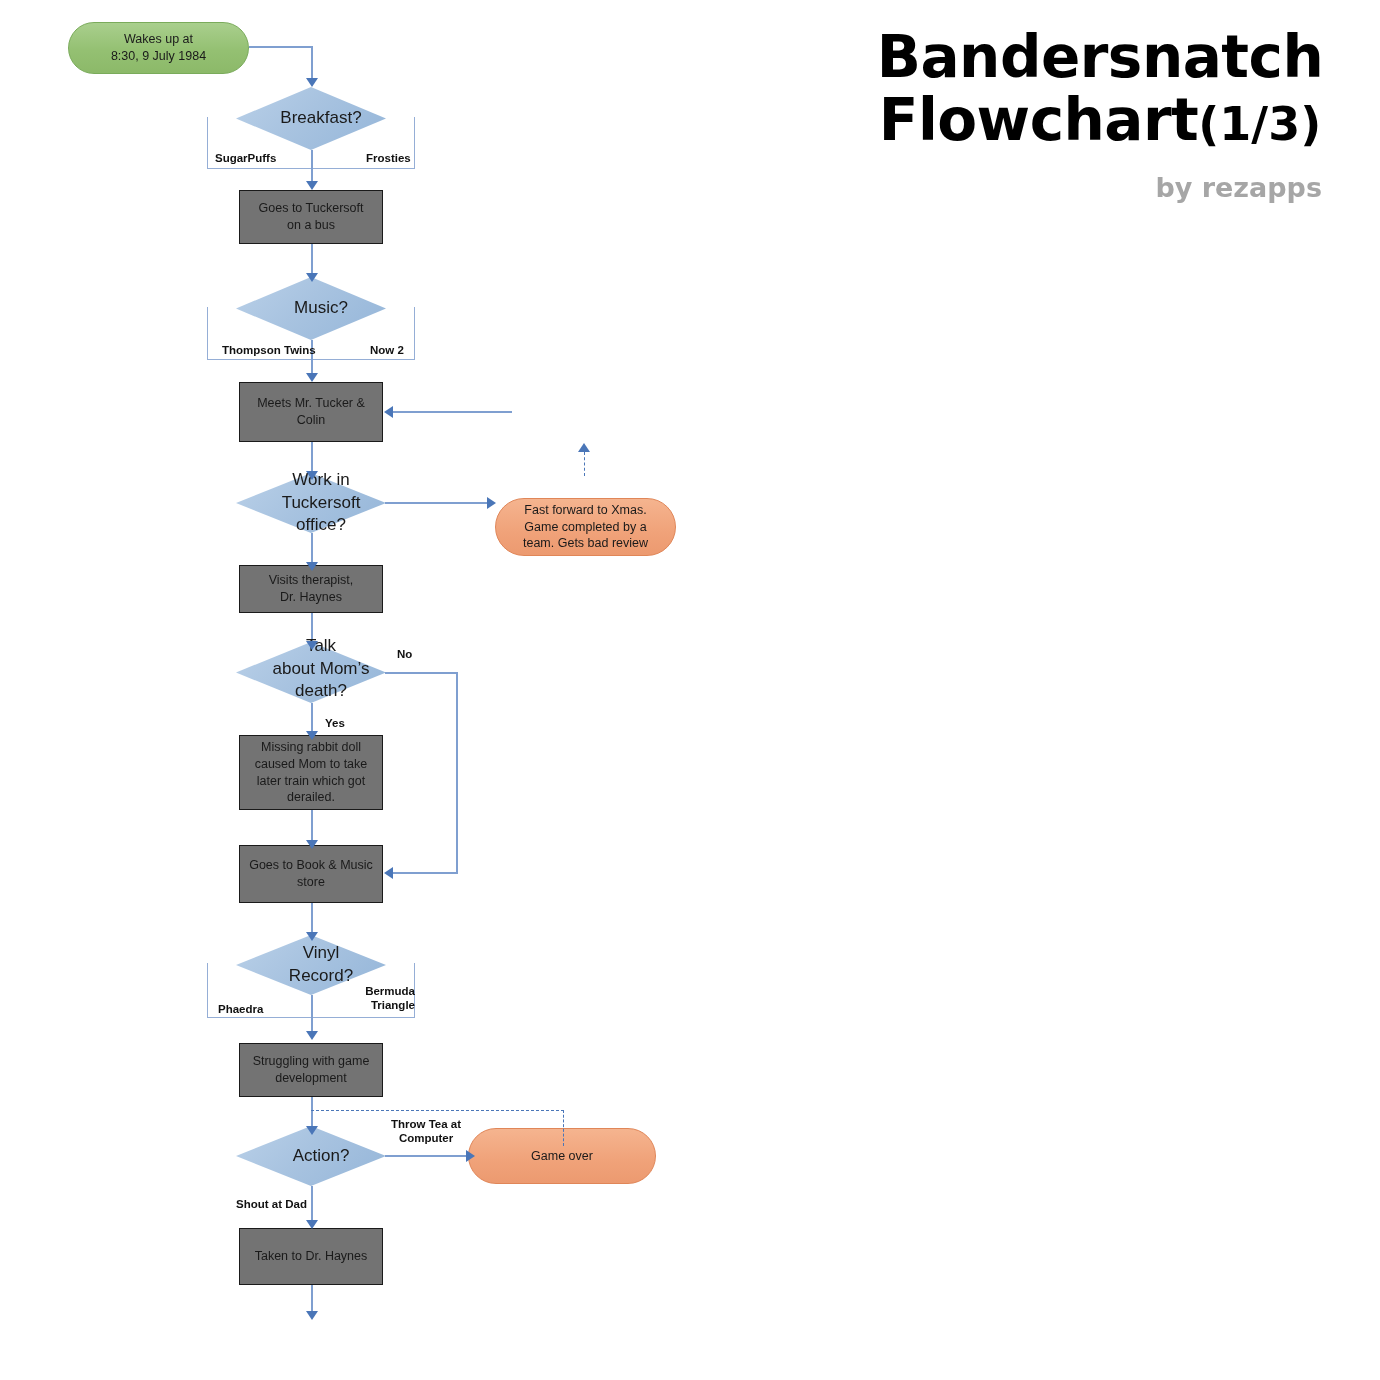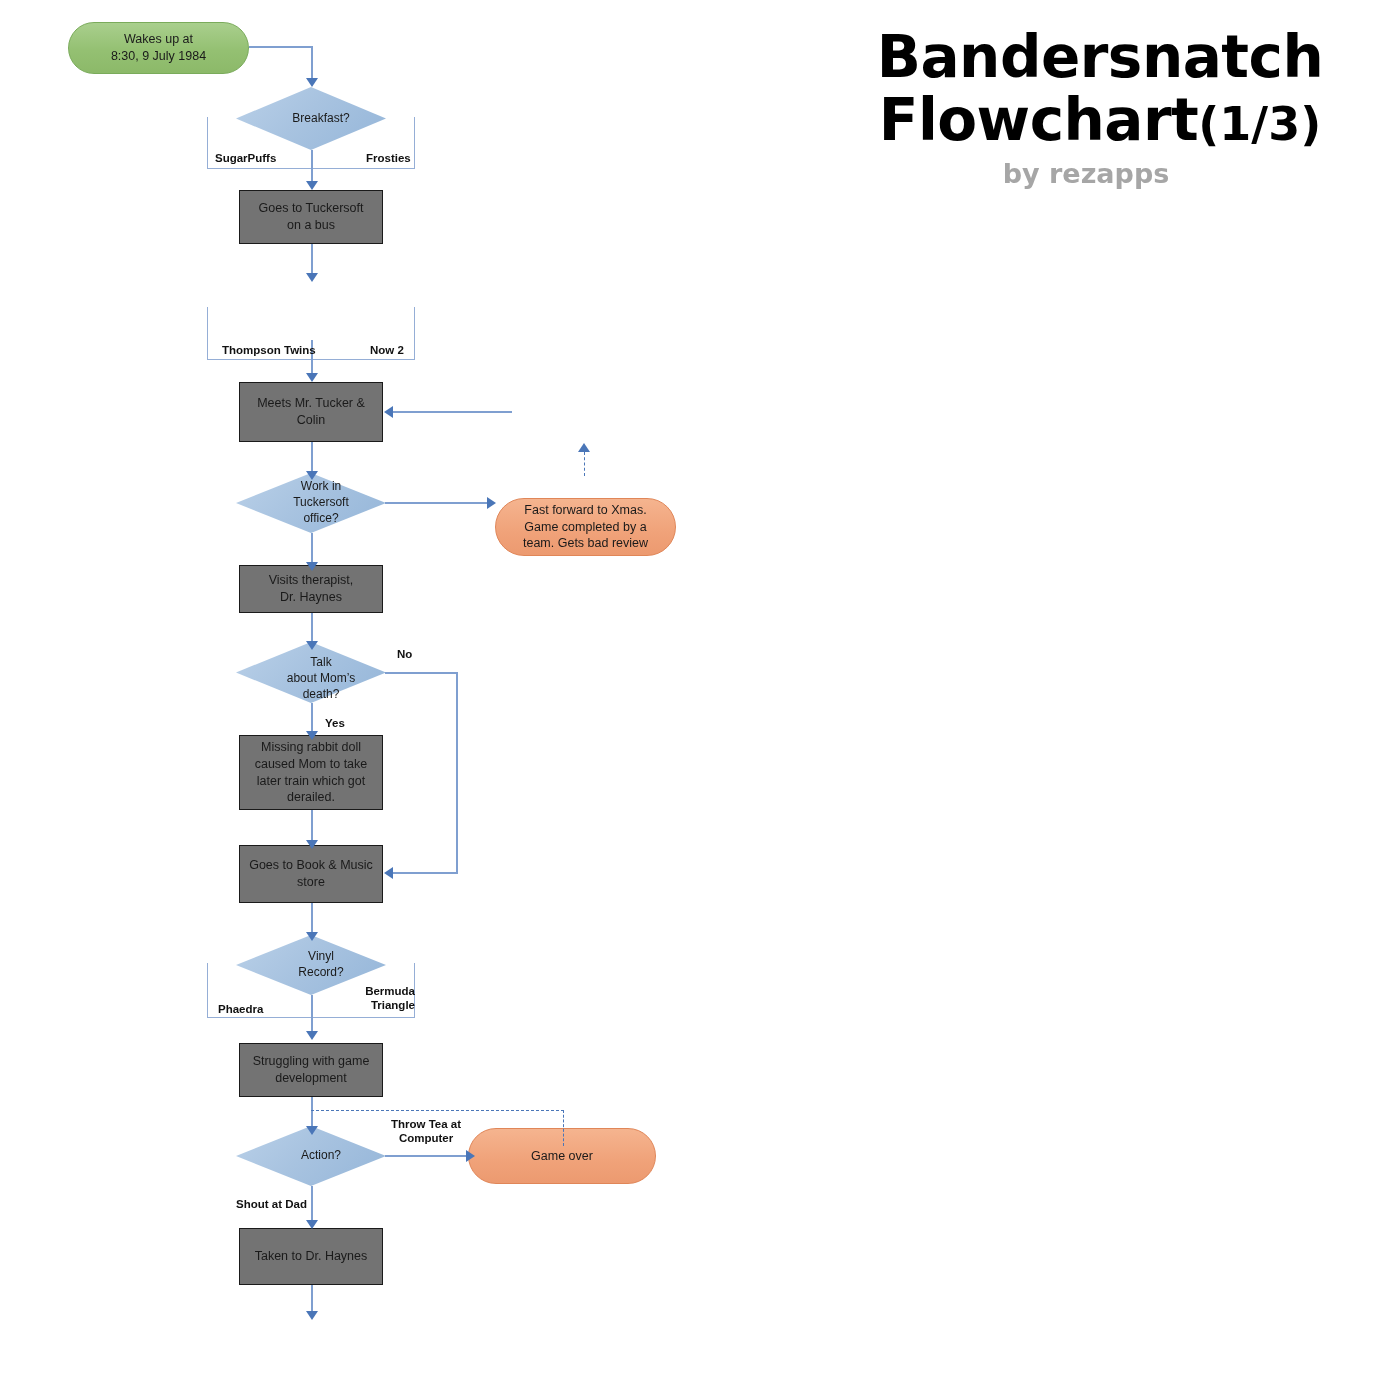--- a/index.html
+++ b/index.html
@@ -35,21 +35,22 @@
     letter-spacing: -0.5px;
     white-space: nowrap;
   }
   #title-line2 { margin-top: 4px; }
   #title-part { font-size: 46px; letter-spacing: 0px; }
   #byline {
     font-family: "DejaVu Sans", sans-serif;
     font-weight: bold;
     font-size: 27px;
     color: #a6a6a6;
-    margin-top: 8px;
+    margin-top: 22px;
+    text-align: right;
     padding-right: 28px;
   }
 
   
   .node {
     position: absolute;
     box-sizing: border-box;
     display: flex;
     align-items: center;
     justify-content: center;
@@ -81,21 +82,21 @@
   }
   .decision .dshape {
     position: absolute;
     inset: 0;
     background: linear-gradient(135deg, #b9d0e8 0%, #a8c3e0 45%, #95b6d9 100%);
     clip-path: polygon(50% 0%, 100% 50%, 50% 100%, 0% 50%);
   }
   .decision .txt {
     position: relative;
     z-index: 2;
-    font-size: 12px;
+    font-size: 17px;
     margin-left: 20px;
   }
 
   
   .blabel {
     position: absolute;
     font-family: "Liberation Sans", sans-serif;
     font-weight: bold;
     font-size: 11.5px;
     color: #111111;
@@ -252,20 +253,24 @@
     <span class="txt">Breakfast?</span>
   </div>
   <div class="blabel" style="left:215px; top:152px;">SugarPuffs</div>
   <div class="blabel" style="left:366px; top:152px;">Frosties</div>
 
   <div class="node proc" style="left:239px; top:190px; width:144px; height:54px;">
     <span class="txt">Goes to Tuckersoft
 on a bus</span>
   </div>
 
+  <div class="node decision" style="left:236px; top:277px; width:150px; height:63px;">
+    <div class="dshape"></div>
+    <span class="txt">Music?</span>
+  </div>
   <div class="blabel" style="left:222px; top:344px;">Thompson Twins</div>
   <div class="blabel" style="left:370px; top:344px;">Now 2</div>
 
   <div class="node proc" style="left:239px; top:382px; width:144px; height:60px;">
     <span class="txt">Meets Mr. Tucker &amp;
 Colin</span>
   </div>
 
 
   <div class="node decision" style="left:236px; top:473px; width:150px; height:60px;">

